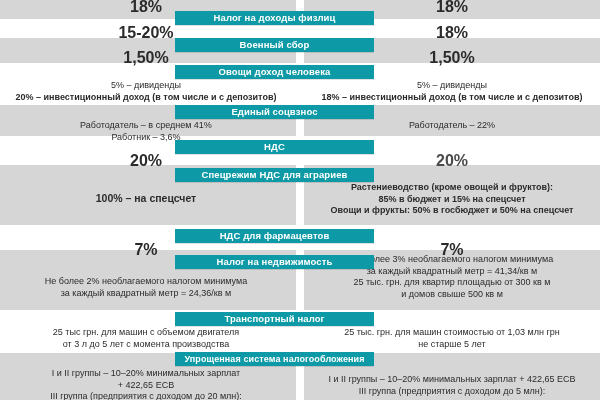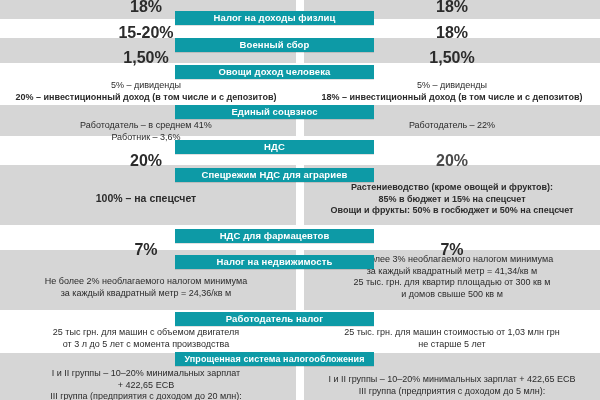--- a/index.html
+++ b/index.html
@@ -126,21 +126,21 @@
     <span class="ln">Не более 2% необлагаемого налогом минимума</span>
     <span class="ln">за каждый квадратный метр = 24,36/кв м</span>
   </div>
   <div class="cell right" style="top:254px;">
     <span class="ln">Не более 3% необлагаемого налогом минимума</span>
     <span class="ln">за каждый квадратный метр = 41,34/кв м</span>
     <span class="ln">25 тыс. грн. для квартир площадью от 300 кв м</span>
     <span class="ln">и домов свыше 500 кв м</span>
   </div>
 
-  <div class="banner" style="top:312px;">Работодатель налог</div>
+  <div class="banner" style="top:312px;">Транспортный налог</div>
 
   <div class="cell left" style="top:327px;">
     <span class="ln">25 тыс грн. для машин с объемом двигателя</span>
     <span class="ln">от 3 л до 5 лет с момента производства</span>
   </div>
   <div class="cell right" style="top:327px;">
     <span class="ln">25 тыс. грн. для машин стоимостью от 1,03 млн грн</span>
     <span class="ln">не старше 5 лет</span>
   </div>
 

